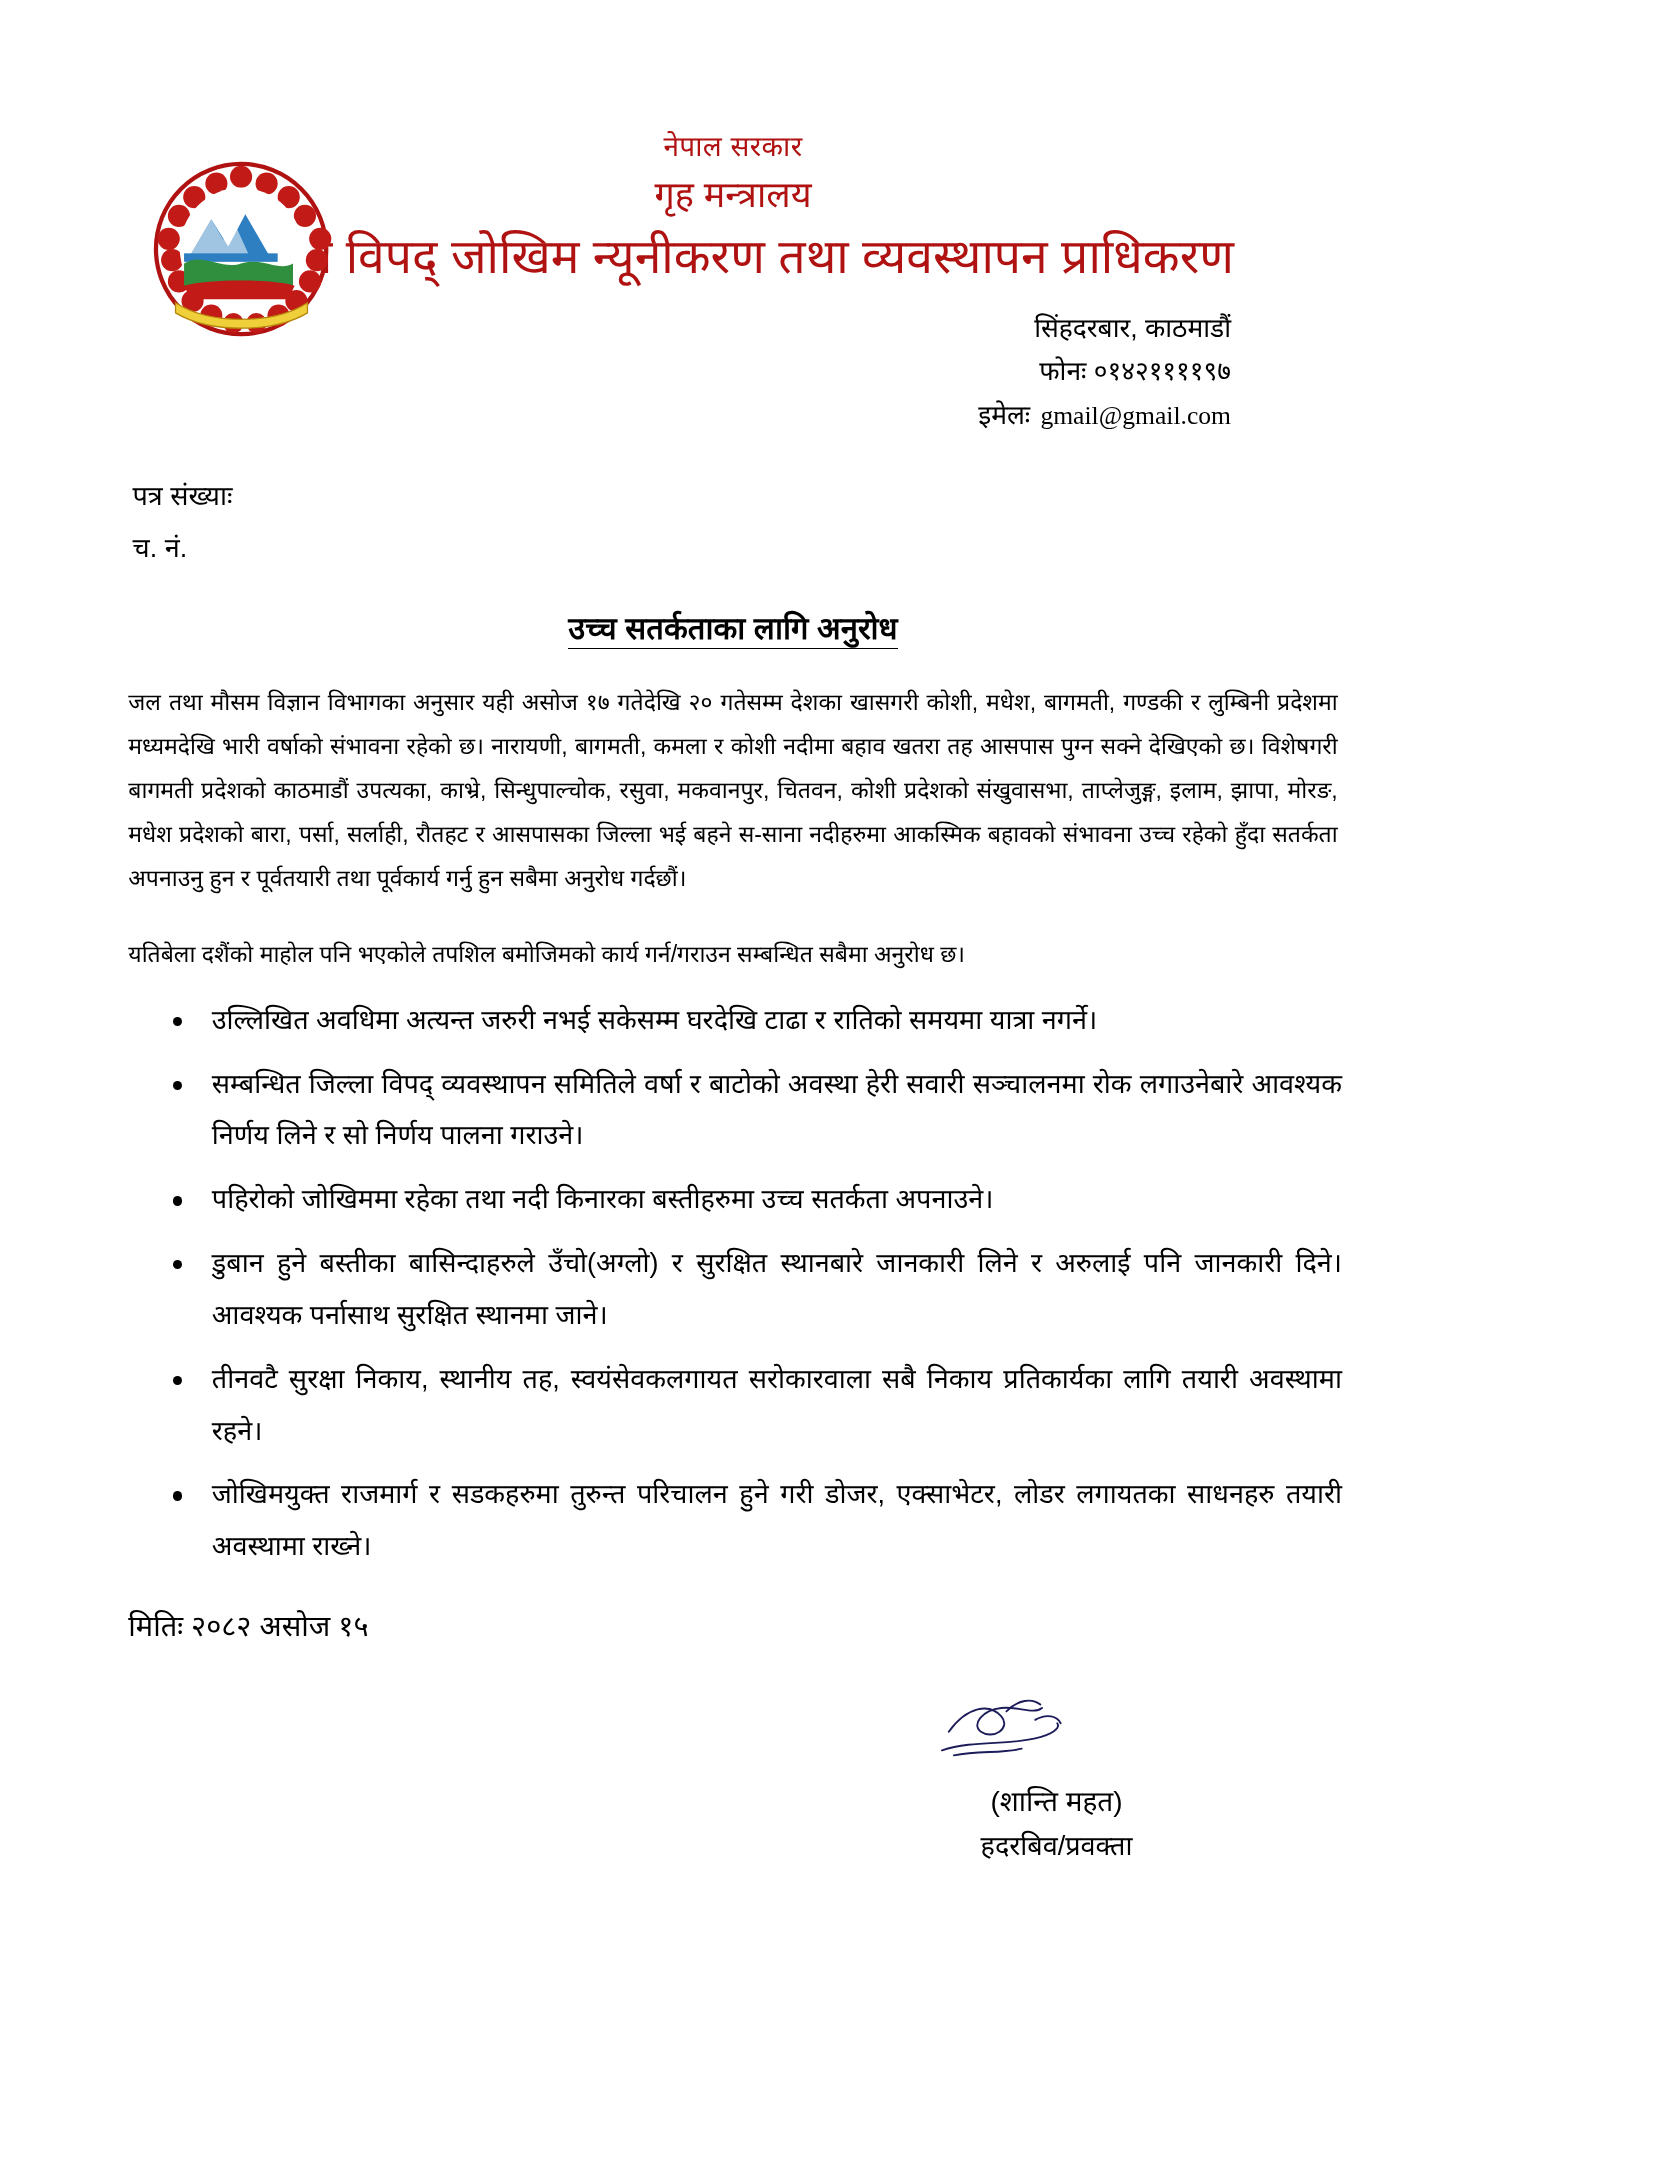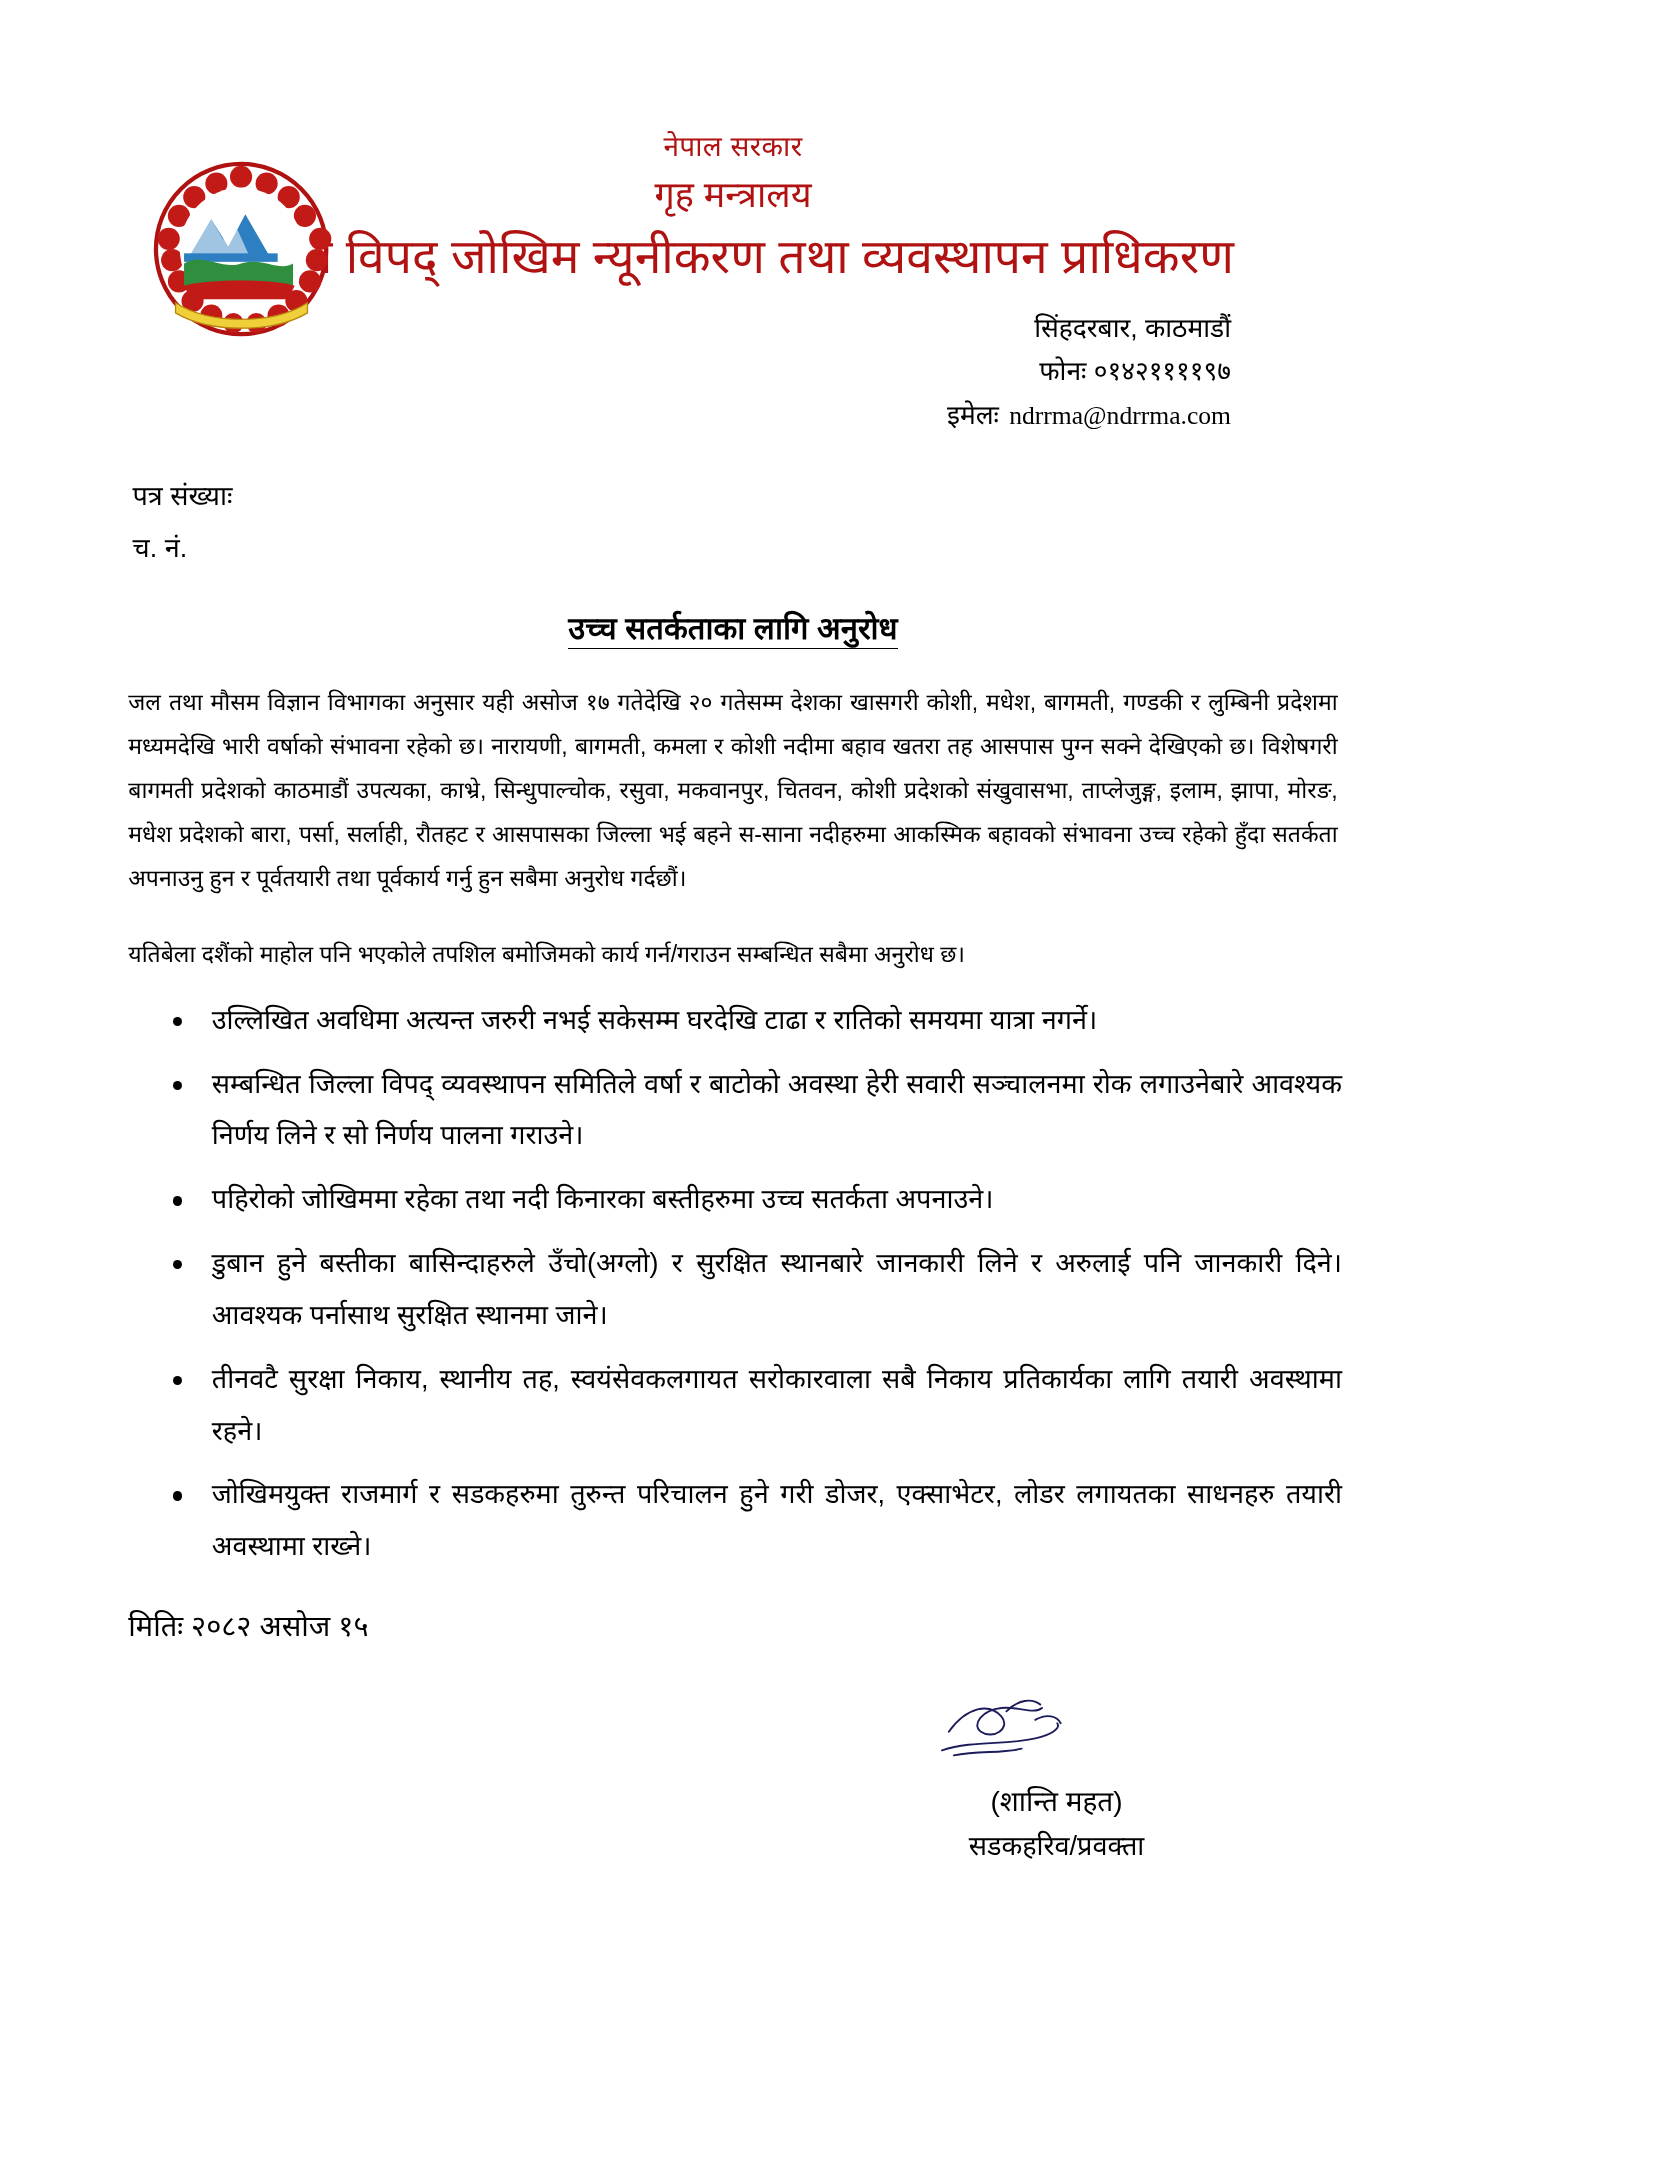--- a/index.html
+++ b/index.html
@@ -207,21 +207,21 @@
     </div>
 
     <div class="lh-line1">नेपाल सरकार</div>
     <div class="lh-line2">गृह मन्त्रालय</div>
     <div class="lh-line3">राष्ट्रिय विपद् जोखिम न्यूनीकरण तथा व्यवस्थापन प्राधिकरण</div>
 
     <div class="contact">
       <div>सिंहदरबार, काठमाडौं</div>
       <div>फोनः ०१४२११११९७</div>
       <div>
-        <span class="email-label">इमेलः</span><span class="email-addr">ndrrma@ndrrma.com</span>
+        <span class="email-label">इमेलः</span><span class="email-addr">gmail@gmail.com</span>
       </div>
     </div>
   </div>
 
   <div class="refs">
     <div>पत्र संख्याः</div>
     <div>च. नं.</div>
   </div>
 
   <div class="subject">
@@ -249,17 +249,17 @@
         <g fill="none" stroke="#1c1c5a" stroke-width="2.2" stroke-linecap="round">
           <path d="M18 48 C40 18, 66 14, 80 30 C92 44, 70 58, 56 48 C44 40, 58 22, 80 20 C100 18, 118 28, 128 20"></path>
           <path d="M86 24 C100 10, 116 8, 126 16"></path>
           <path d="M10 70 C46 58, 86 64, 120 56 C140 51, 150 44, 146 38"></path>
           <path d="M24 76 C54 70, 80 74, 104 68"></path>
           <path d="M120 34 C134 26, 146 30, 150 38"></path>
         </g>
       </svg>
     </div>
     <div class="sign-name">(शान्ति महत)</div>
-    <div class="sign-post">सडकहरिव/प्रवक्ता</div>
+    <div class="sign-post">हदरबिव/प्रवक्ता</div>
   </div>
 
 </div>
 
 
 </body></html>

